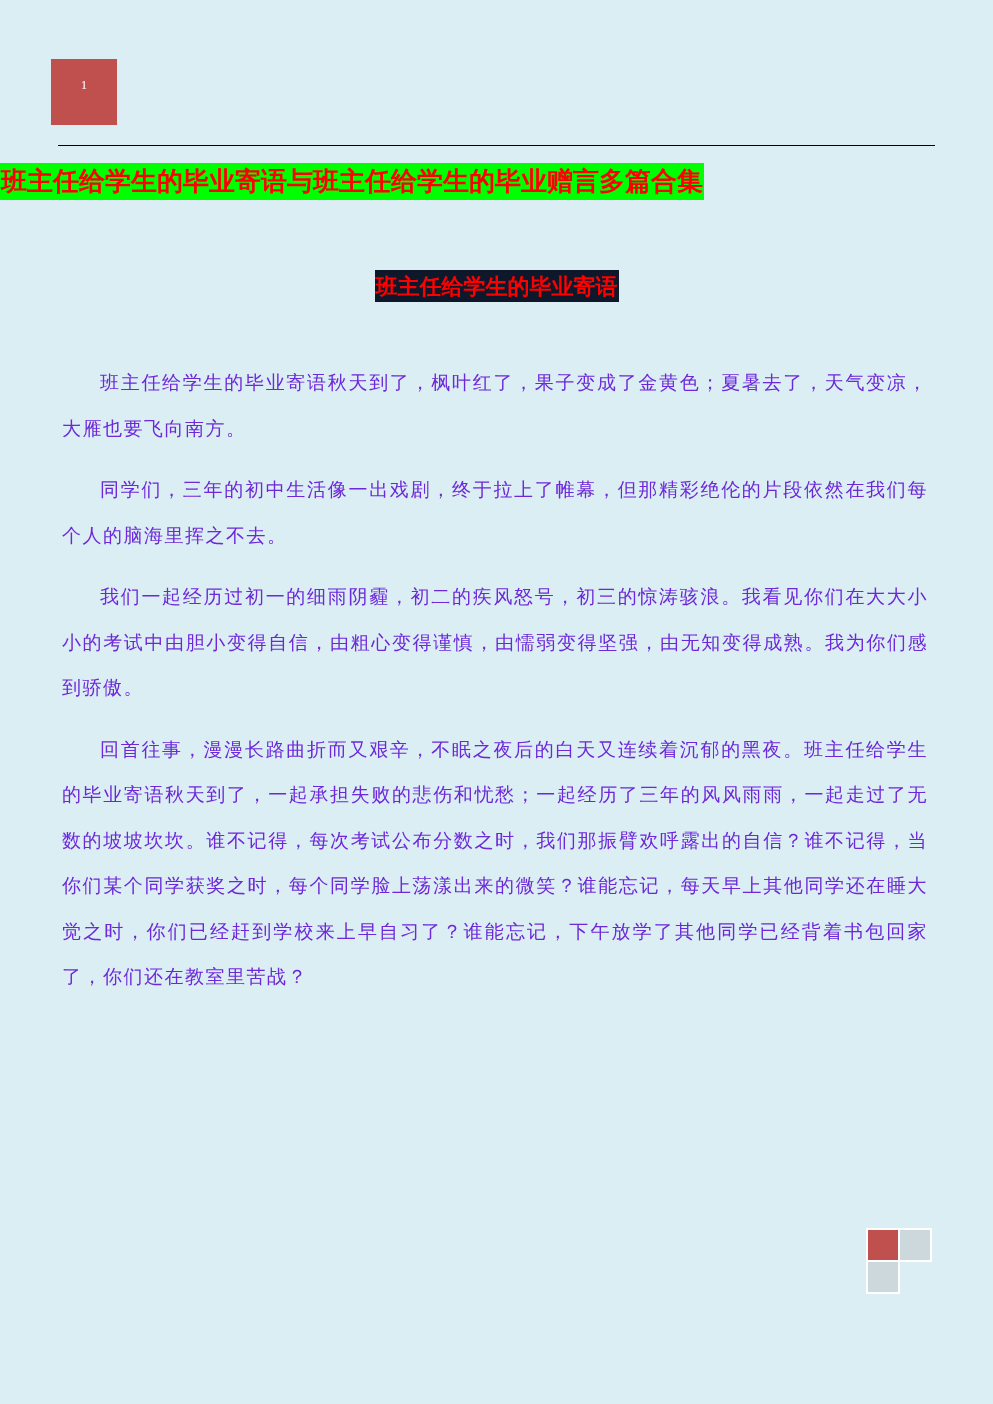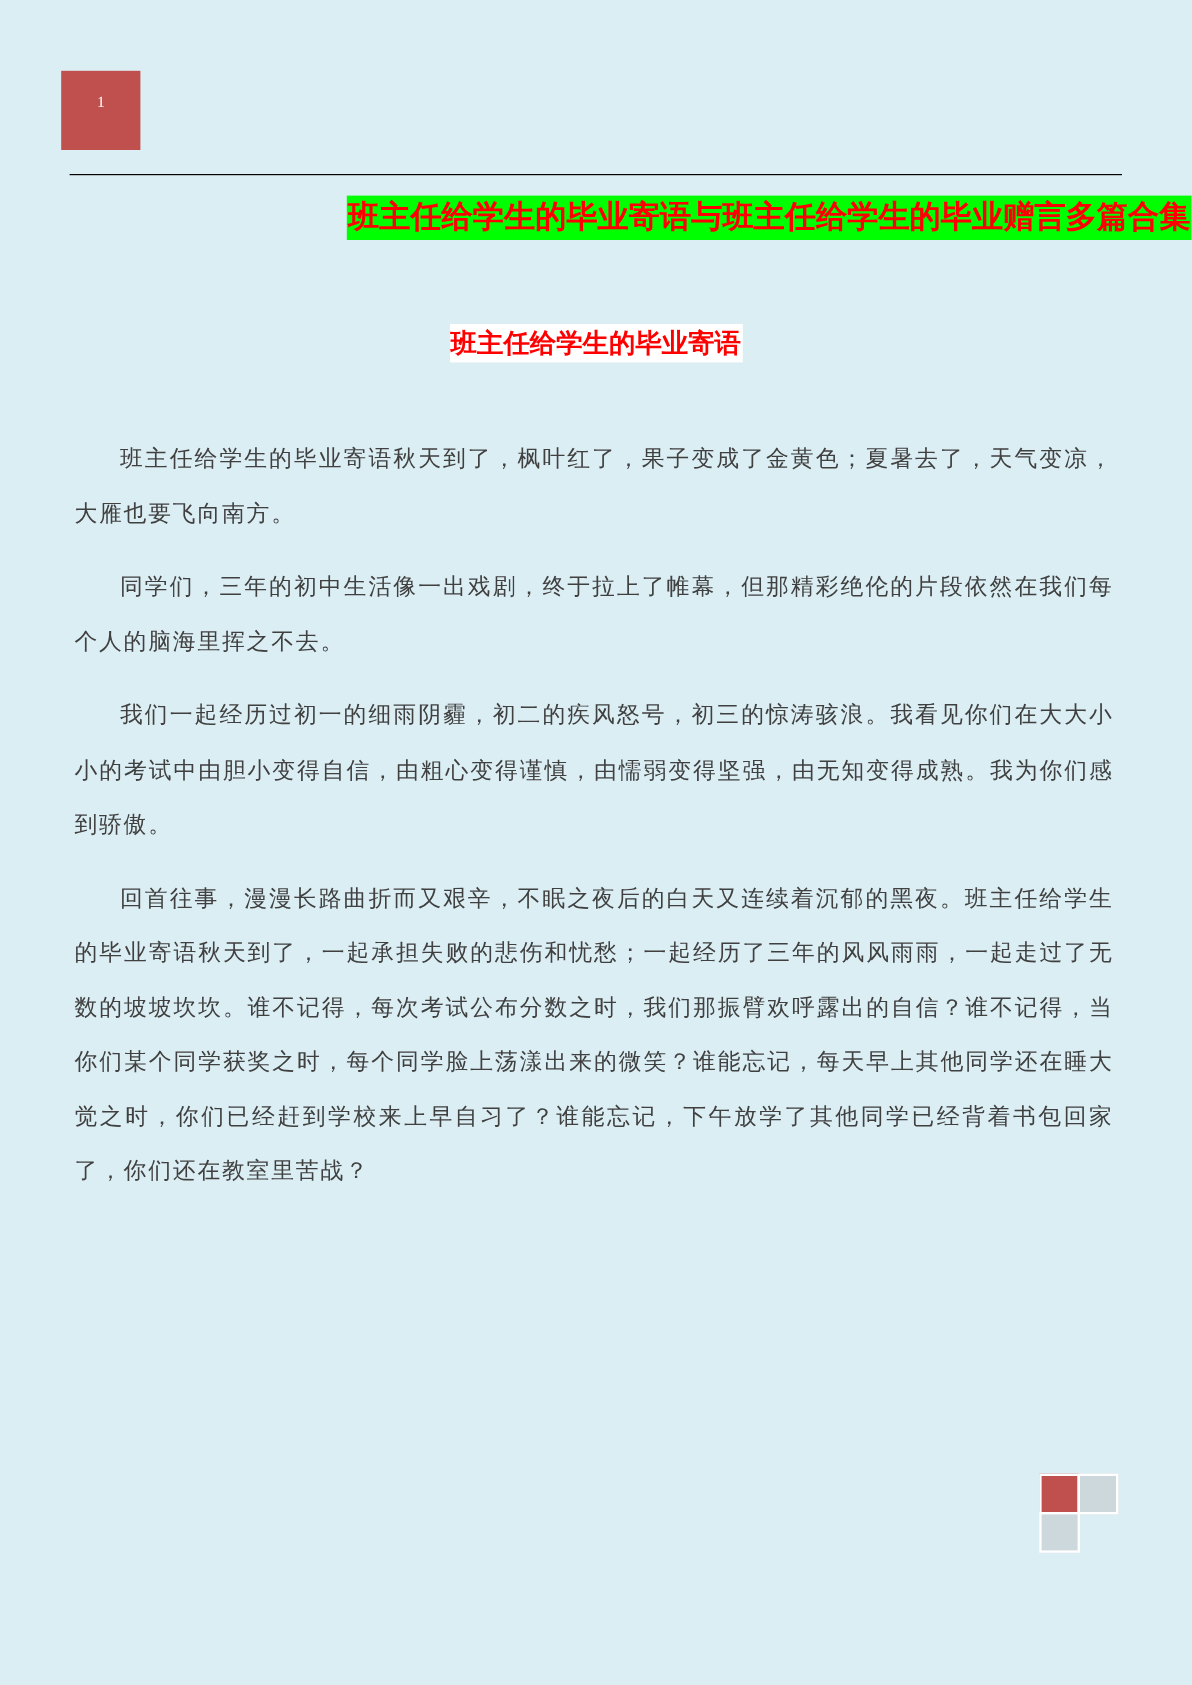--- a/index.html
+++ b/index.html
@@ -19,50 +19,50 @@
     font-size: 13px;
     text-align: center;
     line-height: 52px;
   }
   .rule {
     position: absolute; left: 58px; top: 145px;
     width: 877px; height: 1px; background: #000000;
   }
   .main-title-wrap {
     position: absolute; left: 0; top: 163px; width: 993px;
-    text-align: right;
+    text-align: left;
   }
   .main-title {
     display: inline-block;
     background: #00ff00;
     color: #ff0000;
     font-family: "DejaVu Serif", "Liberation Serif", serif;
     font-weight: bold;
     font-size: 26px;
     line-height: 37px;
     padding: 0 1px;
     letter-spacing: 0px;
   }
   .sub-title-wrap {
     position: absolute; left: 0; top: 270px; width: 993px;
     text-align: center;
   }
   .sub-title {
     display: inline-block;
-    background: #ffffff;
+    background: #0f172a;
     color: #ff0000;
     font-family: "DejaVu Serif", "Liberation Serif", serif;
     font-weight: bold;
     font-size: 22px;
     line-height: 32px;
     padding: 0 1px;
   }
   .body-text {
     position: absolute; left: 62px; top: 360px; width: 866px;
-    color: #404040;
+    color: #6d28d9;
     font-family: "DejaVu Sans", sans-serif;
     font-size: 19px;
   }
   .para {
     margin: 0 0 16px 0;
     line-height: 45.5px;
     text-indent: 2em;
     text-align: justify;
     letter-spacing: 1.5px;
   }

